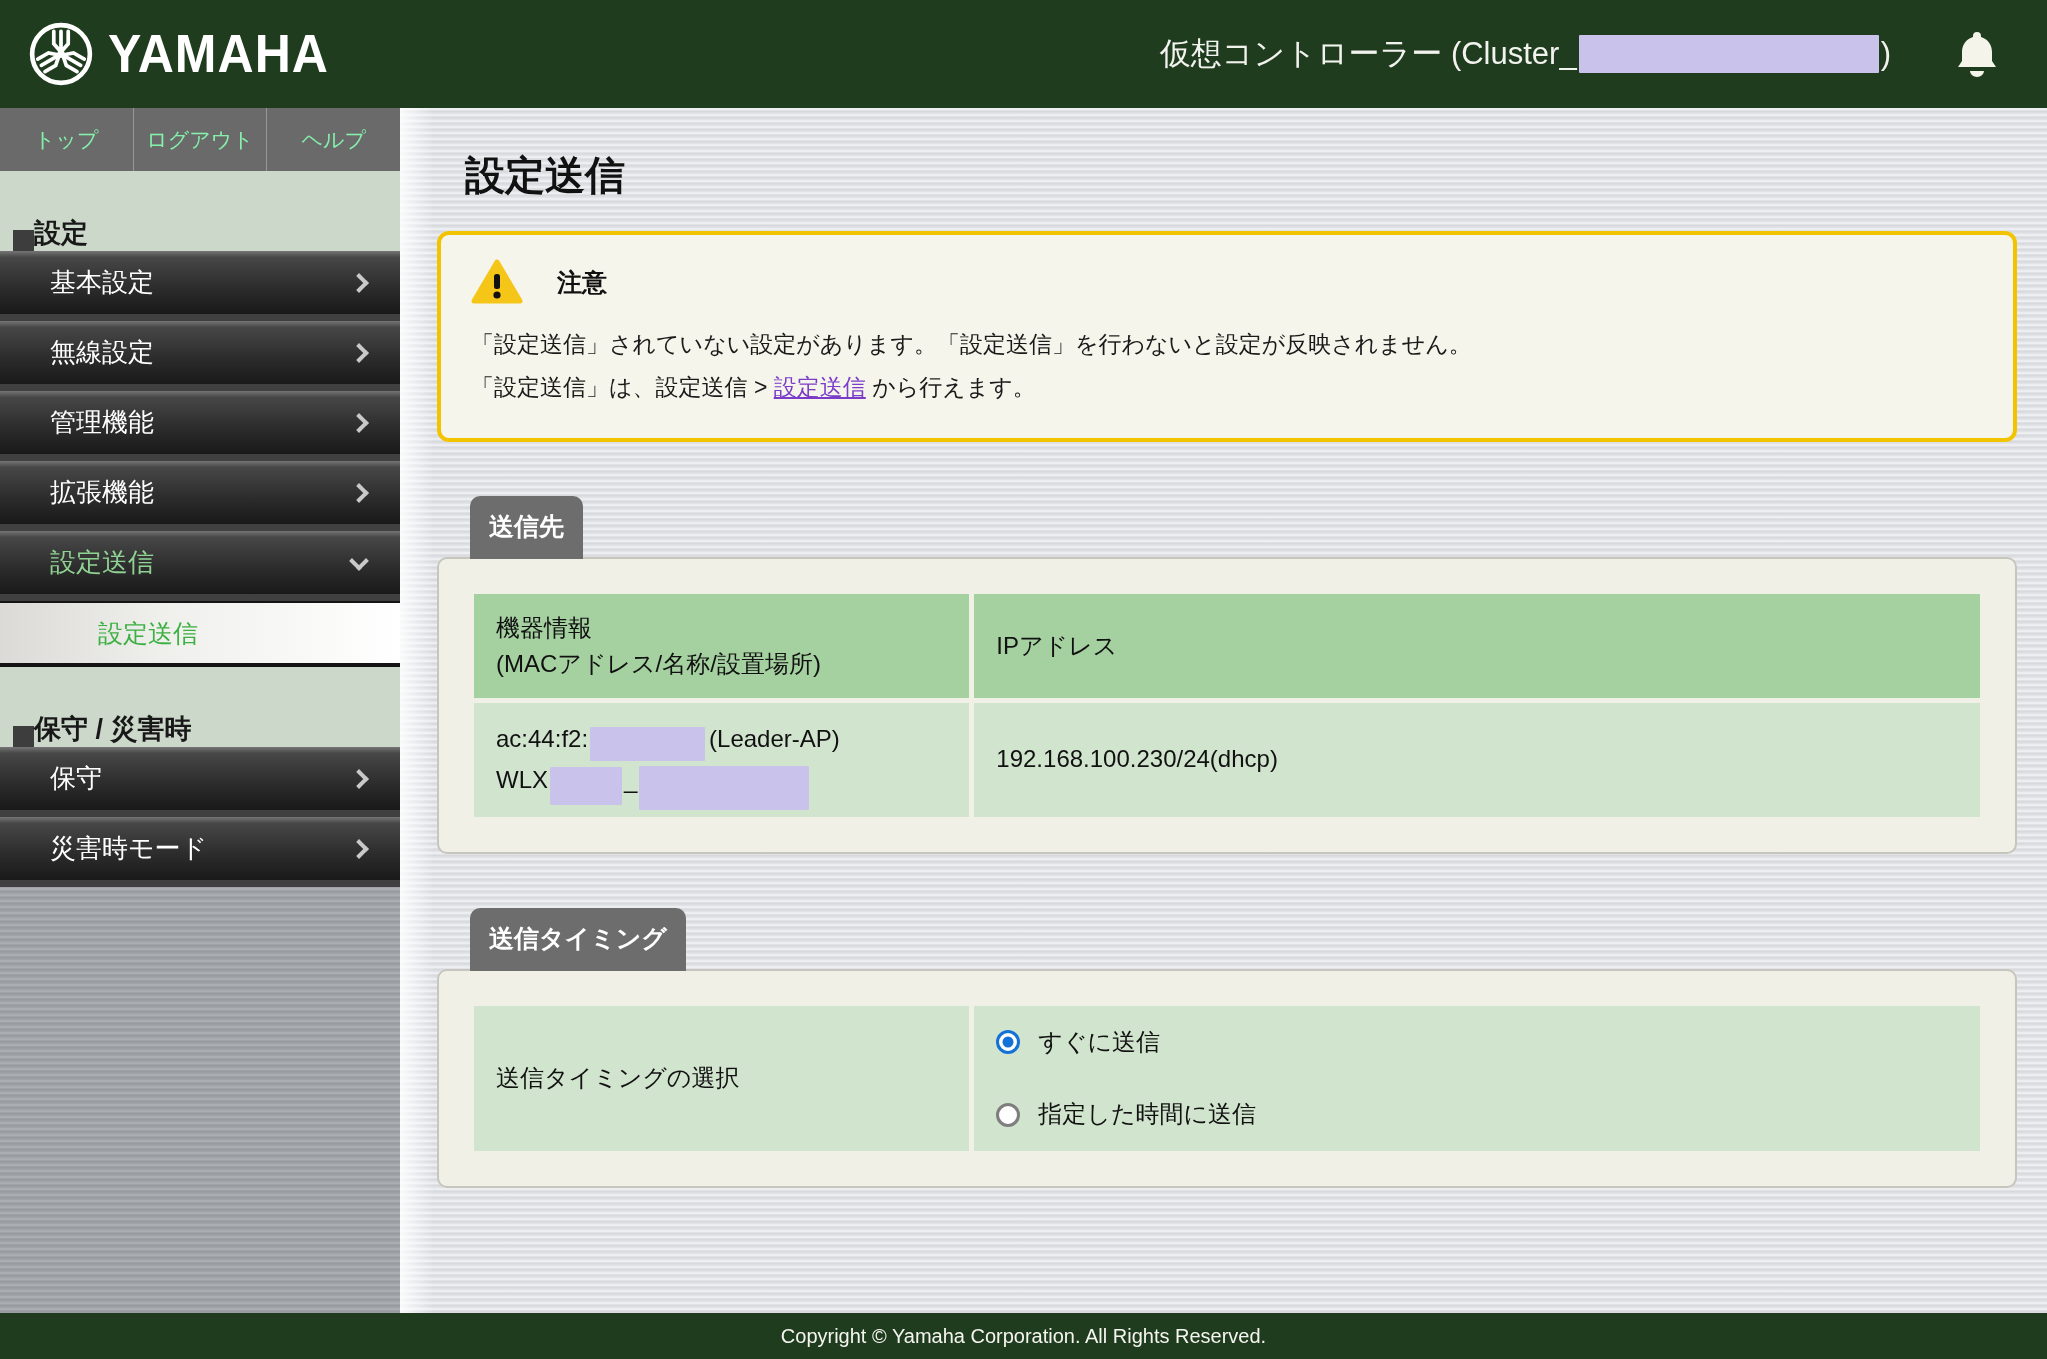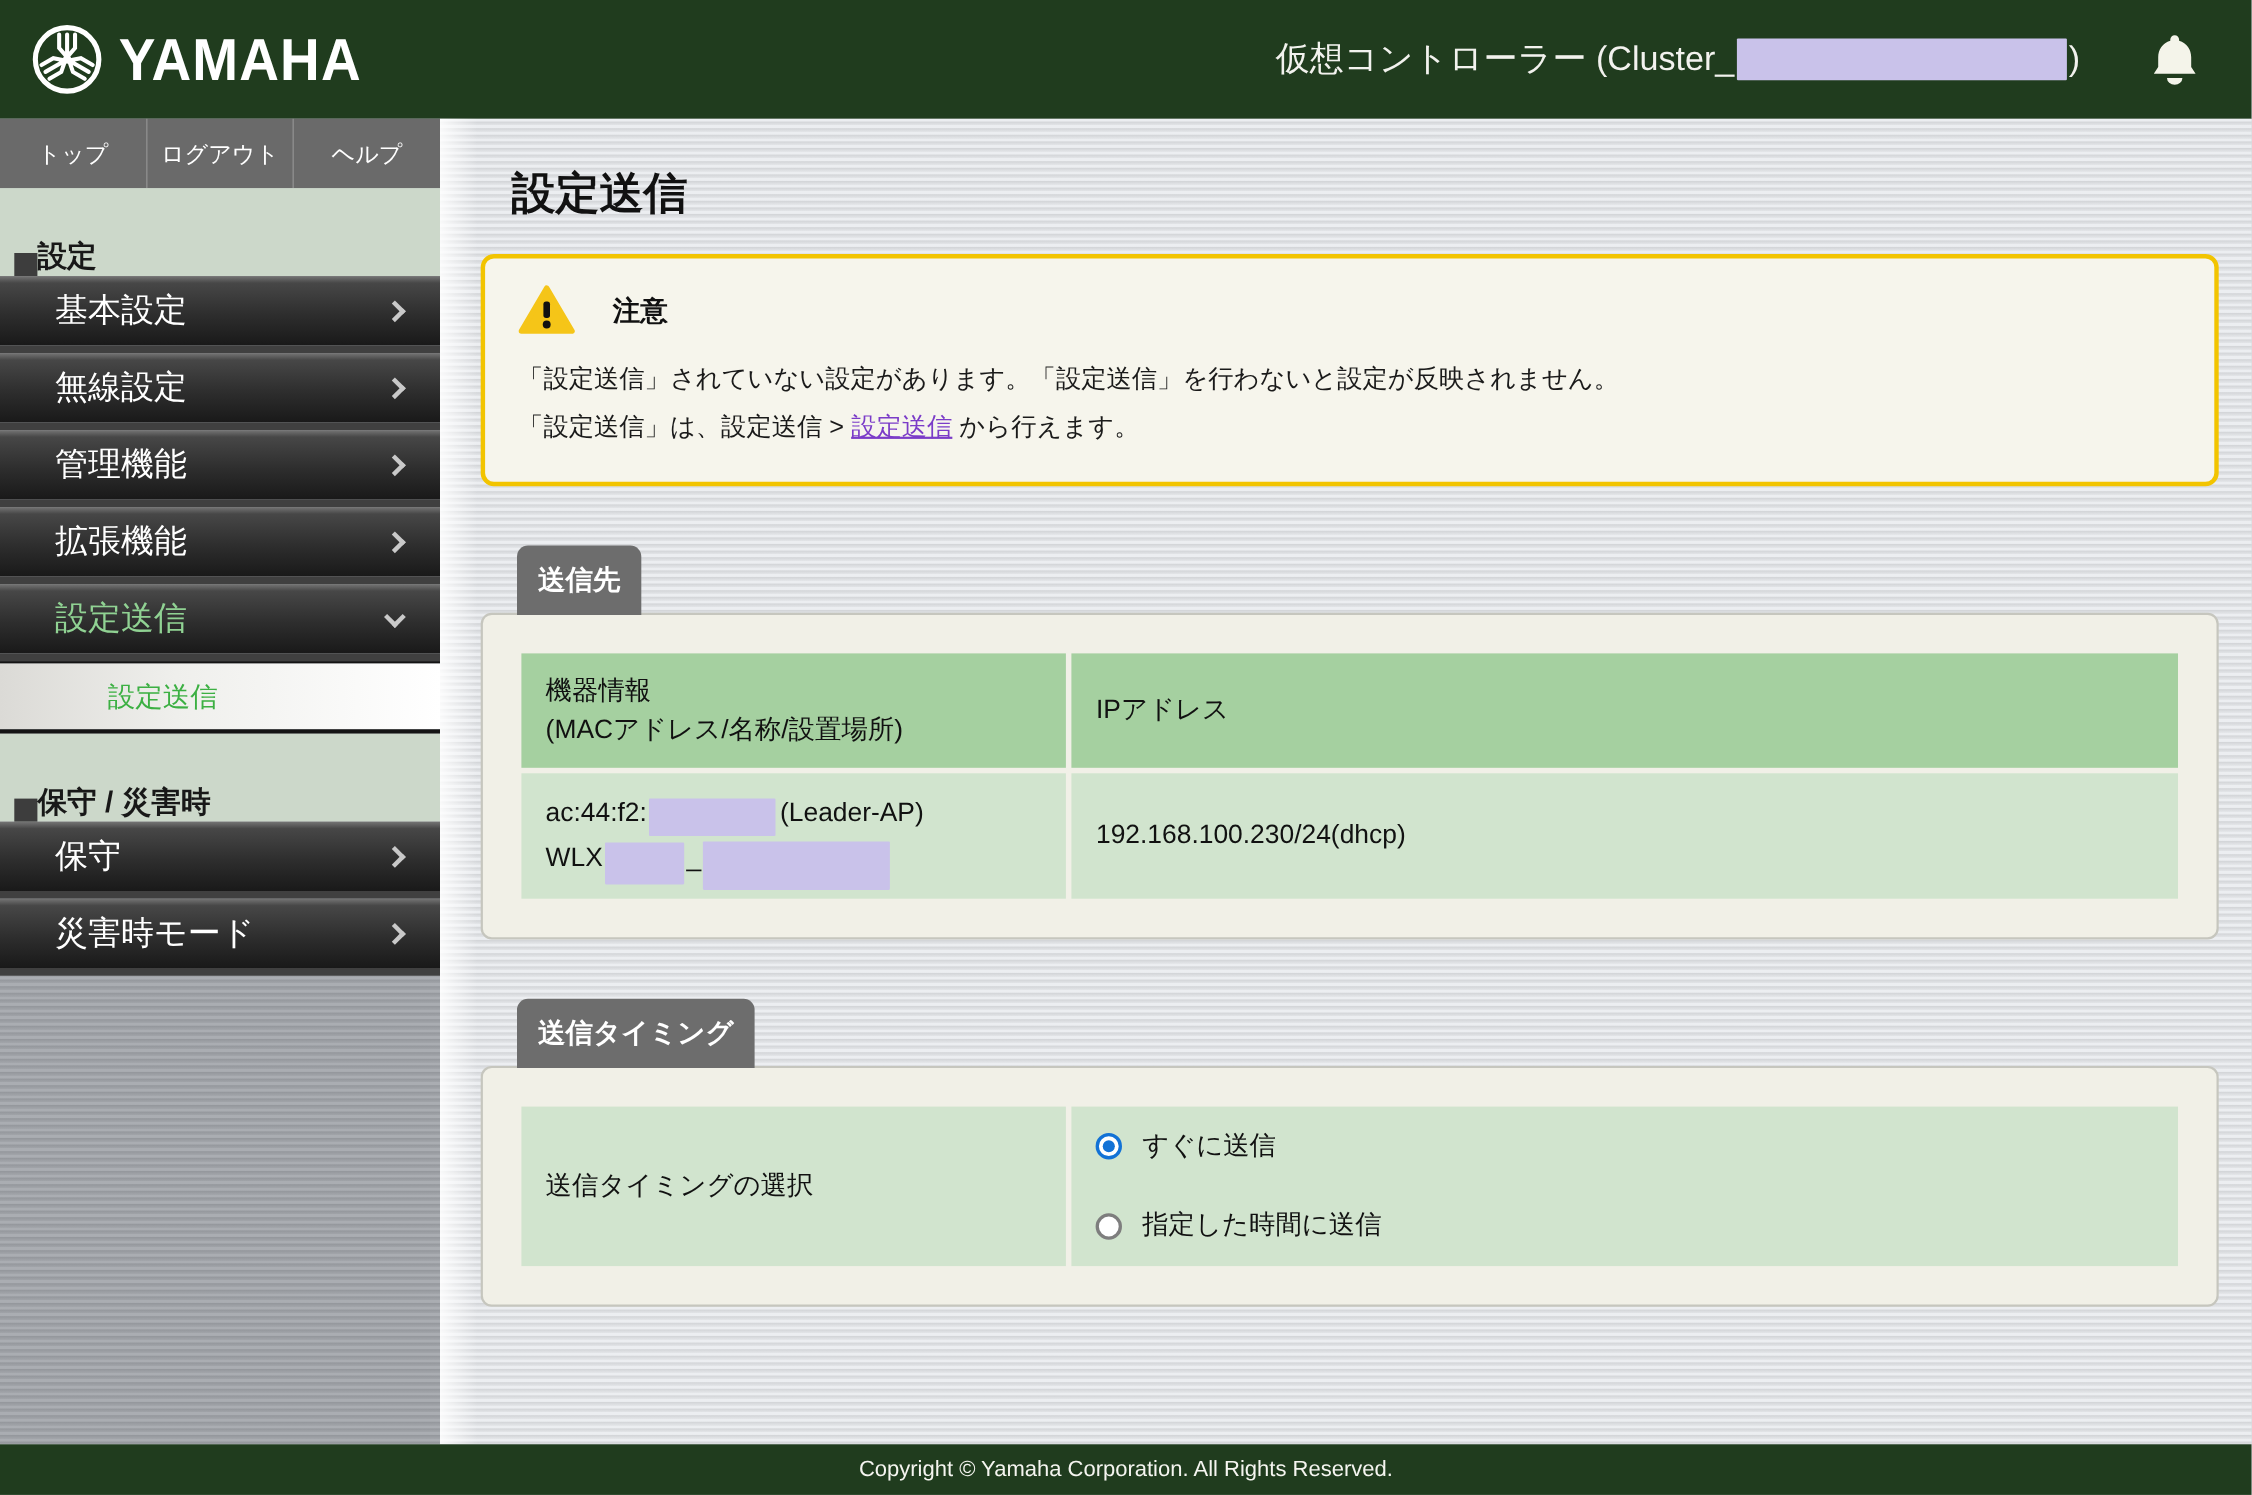--- a/index.html
+++ b/index.html
@@ -33,35 +33,35 @@
   .content-row { flex:1 1 auto; display:flex; min-height:0; }
 
   
   .sidebar {
     width:400px; flex:0 0 auto; display:flex; flex-direction:column;
     background:repeating-linear-gradient(180deg,#aaadb2 0px,#aaadb2 2px,#95989d 3px,#a2a5aa 6px);
   }
   .side-tabs { display:flex; height:63px; background:#6a6a6a; flex:0 0 auto; }
   .side-tab {
     flex:1; display:flex; align-items:center; justify-content:center;
-    color:#ffffff; font-size:21px; cursor:pointer; border-right:1px solid #989898;
+    color:#86efac; font-size:21px; cursor:pointer; border-right:1px solid #989898;
   }
   .side-tab:last-child { border-right:none; }
 
   .side-section-head {
     height:80px; background:#ccd8ca; display:flex; align-items:flex-end;
     padding-left:13px; flex:0 0 auto;
   }
   .side-section-head .bullet { width:21px; height:21px; background:#3d3d3d; flex:0 0 auto; }
   .side-section-head .sec-label { font-size:27px; font-weight:bold; color:#181818; }
 
   .side-item {
     height:70px; flex:0 0 auto; position:relative; cursor:pointer;
     display:flex; align-items:center; padding-left:50px;
-    color:#ffffff; font-size:30px;
+    color:#ffffff; font-size:26px;
     background:linear-gradient(180deg,#757575 0%,#474747 10%,#2e2e2e 55%,#191919 100%);
     border-bottom:7px solid #404040;
   }
   .side-item.active-parent { color:#90d293; }
   .chev {
     position:absolute; right:34px; top:50%;
     width:14px; height:14px;
     border-right:4px solid #c9c9c9; border-bottom:4px solid #c9c9c9;
   }
   .chev.right { transform:translateY(-50%) rotate(-45deg); }

